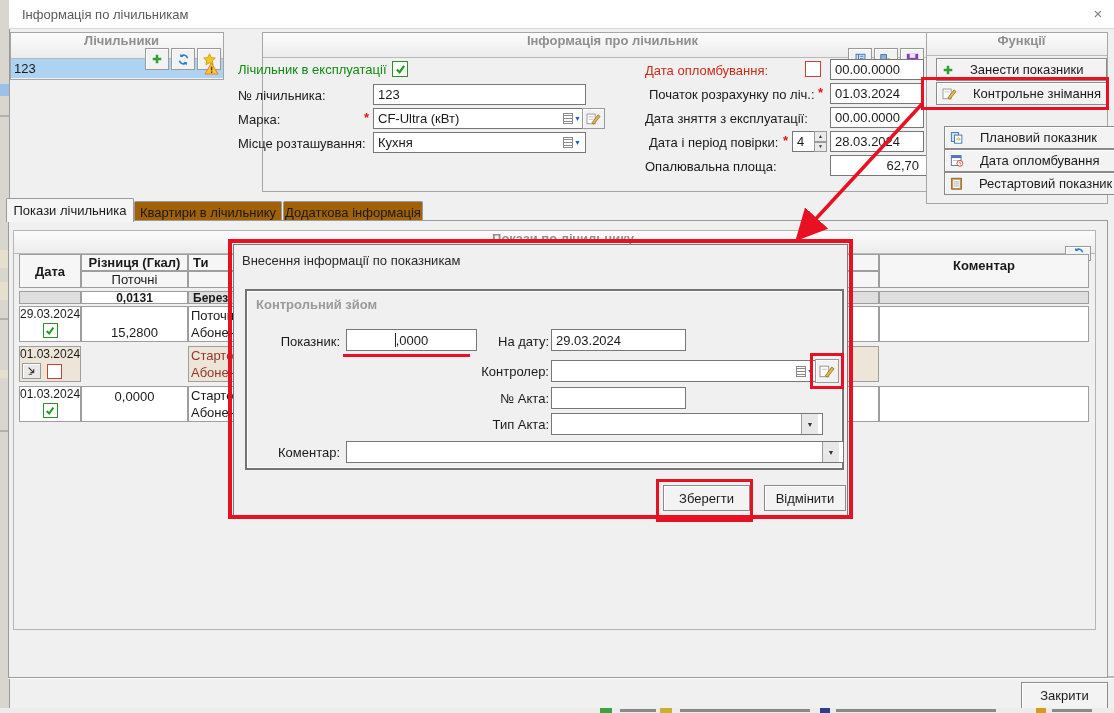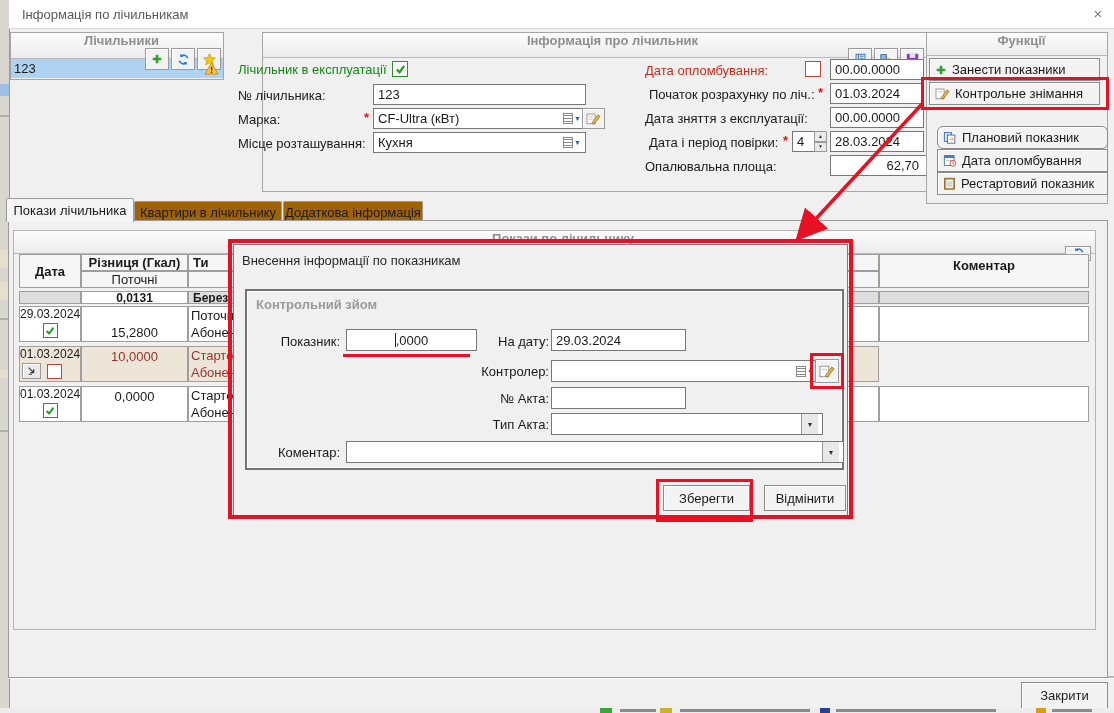--- a/index.html
+++ b/index.html
@@ -26,21 +26,21 @@
   .input{background:#fff;border:1px solid #777;display:flex;align-items:center;padding:0 4px;white-space:nowrap;overflow:hidden;}
   .input.center{}
   .combo-glyph{margin-left:auto;display:inline-flex;align-items:center;gap:1px;}
   .combo-lines{display:inline-block;width:8px;height:9px;border:1px solid #8a8a8a;background:
      repeating-linear-gradient(#fff 0 1px,#8a8a8a 1px 2px,#fff 2px 3px);background-color:#fff;}
   .blue-arrow{color:#1e62c8;font-size:7px;line-height:7px;}
   .dd-btn{margin-left:auto;width:16px;height:100%;background:#e8e8e8;border-left:1px solid #9a9a9a;display:flex;align-items:center;justify-content:center;font-size:7px;color:#333;}
   .cb{background:#fff;border:1px solid #2f8f2f;display:flex;align-items:center;justify-content:center;}
   .cb-red{background:#fff;border:1px solid #c0443a;}
   .btn{background:#f3f3f3;border:1px solid #8a8a8a;box-shadow:inset 1px 1px 0 #ffffff;display:flex;align-items:center;justify-content:center;font-size:13px;cursor:default;}
-  .btn-icon{display:flex;align-items:center;justify-content:flex-start;gap:5px;padding-left:5px;}
+  .btn-icon{display:flex;align-items:center;justify-content:flex-start;gap:16px;padding-left:5px;margin-left:7px;}
   .spin{display:flex;flex-direction:column;width:13px;height:20px;}
   .spin>span{flex:1;background:#e9e9e9;border:1px solid #9a9a9a;display:flex;align-items:center;justify-content:center;font-size:5px;color:#333;line-height:1;}
   
   .tab{border:1px solid #9a9a9a;border-bottom:none;background:#f0f0f0;display:flex;align-items:center;justify-content:center;border-radius:2px 2px 0 0;}
   .tab.active{background:#f5f5f5;z-index:3;}
   .tab.inactive{background:#a16207;top:201px;height:20px;z-index:1;}
   .page{border:1px solid #9a9a9a;background:#f0f0f0;}
   
   .grid-cell{border:1px solid #9e9e9e;background:#fff;position:absolute;box-sizing:border-box;}
   .th{background:#f6f6f6;font-weight:bold;display:flex;align-items:center;justify-content:center;}
@@ -235,21 +235,21 @@
   <div class="abs btn btn-icon" style="left:929px;top:82px;width:164px;height:21px;">
     <span>
         <svg width="15" height="13" viewBox="0 0 18 16">
           <rect x="1" y="2.5" width="10" height="12" fill="#fff" stroke="#8a8a8a"></rect>
           <line x1="3" y1="6" x2="9" y2="6" stroke="#b9b9b9"></line>
           <path d="M7 13.5 L14.5 3.5 L17 5.5 L9.5 15 Z" fill="#e8b84b" stroke="#9a7220"></path>
         </svg>
       </span>
     <span>Контрольне знімання</span>
   </div>
-  <div class="abs btn btn-icon" style="left:937px;top:126px;width:164px;height:21px;border-radius:6px;">
+  <div class="abs btn btn-icon" style="left:937px;top:126px;width:164px;height:21px;">
     <span>
         <svg width="14" height="13" viewBox="0 0 16 16">
           <rect x="1" y="2" width="9" height="11" fill="#cfe4f7" stroke="#2a62a8"></rect>
           <rect x="5" y="5" width="9" height="10" fill="#fff" stroke="#2a62a8"></rect>
           <path d="M7 10h5l-2-2m2 2-2 2" stroke="#d89b16" fill="none"></path>
         </svg>
       </span>
     <span>Плановий показник</span>
   </div>
   <div class="abs btn btn-icon" style="left:937px;top:149px;width:164px;height:21px;">
@@ -347,23 +347,20 @@
       <div style="display:flex;align-items:center;justify-content:flex-start;gap:6px;padding-left:2px;margin-top:2px;">
         <span class="tool-btn" style="width:17px;height:14px;background:#e9e9e9;">
           <svg width="10" height="10" viewBox="0 0 12 12">
               <path d="M2 2l6 6M8 8V4M8 8H4" stroke="#333" stroke-width="1.4" fill="none"></path>
               <line x1="2" y1="10" x2="6" y2="10" stroke="#333"></line>
             </svg>
         </span>
         <span class="cb-red" style="width:13px;height:13px;display:inline-block;"></span>
       </div>
     </div>
-    <div class="grid-cell row-beige darkred" style="left:67px;top:115px;width:107px;height:36px;display:flex;align-items:flex-start;justify-content:center;padding-top:2px;">
-        <span>10,0000</span>
-      </div>
     <div class="grid-cell row-beige type-clip darkred" style="left:174px;top:115px;width:691px;height:36px;">
       <div>Старто</div>
         <div>Абонен</div>
     </div>
 
     <div class="grid-cell" style="left:5px;top:155px;width:62px;height:36px;text-align:center;">
       <div style="font-size:12px;">01.03.2024</div>
       <div class="cb" style="width:13px;height:13px;margin:2px auto 0;">
           <svg width="10" height="10" viewBox="0 0 12 12">
             <path d="M2 6l3 3 5-7" stroke="#1e9e1e" stroke-width="2.4" fill="none"></path>

